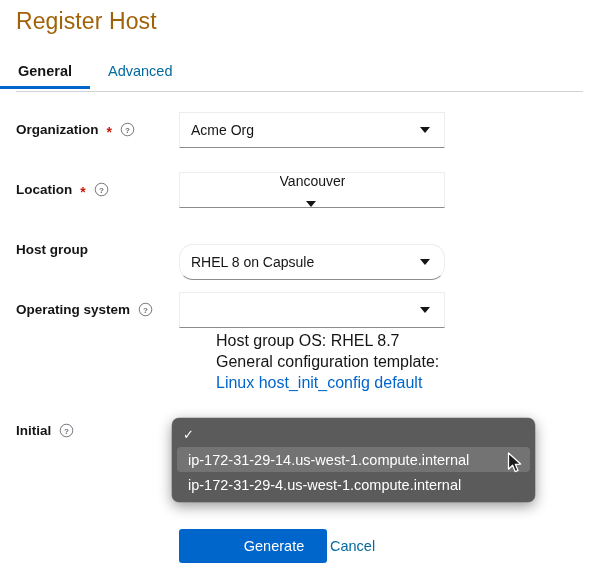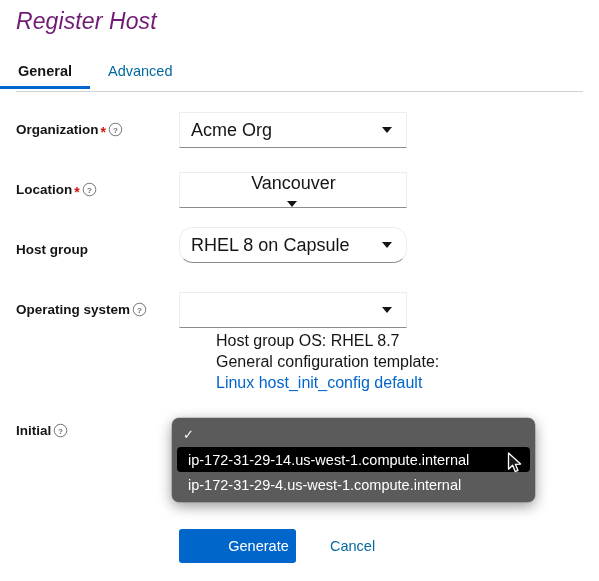--- a/index.html
+++ b/index.html
@@ -18,23 +18,22 @@
     background: #ffffff;
   }
 
   
   .page-title {
     position: absolute;
     left: 16px;
     top: 8px;
     font-size: 23px;
     font-weight: 400;
-    color: #701a75;
+    color: #a16207;
     letter-spacing: 0.1px;
-    font-style: italic;
   }
 
   
   .tabs {
     position: absolute;
     left: 0;
     top: 59px;
     width: 599px;
     height: 33px;
     display: flex;
@@ -75,21 +74,21 @@
   .form-row {
     position: absolute;
     left: 0;
     width: 599px;
   }
   .field-label {
     position: absolute;
     left: 16px;
     display: flex;
     align-items: flex-end;
-    gap: 0;
+    gap: 6px;
     font-size: 13.5px;
     font-weight: bold;
     color: #151515;
     white-space: nowrap;
   }
   .req-star {
     color: #c9190b;
     font-size: 14px;
     line-height: 1;
     margin-left: 2px;
@@ -103,29 +102,29 @@
     width: 15px; height: 15px;
     cursor: pointer;
     margin-left: 2px;
   }
   .help-icon svg { display:block; }
 
   
   .select {
     position: absolute;
     left: 179px;
-    width: 228px;
+    width: 266px;
     height: 36px;
     background: #ffffff;
     border: 1px solid #ededed;
     border-bottom: 1px solid #8a8d90;
     display: flex;
     align-items: center;
     padding: 0 10px 0 11px;
-    font-size: 18px;
+    font-size: 14px;
     color: #151515;
     cursor: pointer;
   }
   .select .value {
     flex: 1;
     white-space: nowrap;
     overflow: hidden;
     text-overflow: ellipsis;
   }
   .caret {
@@ -180,40 +179,40 @@
     padding-left: 0;
   }
   .dd-check {
     width: 22px;
     text-align: left;
     padding-left: 6px;
     font-size: 13px;
     color: #ffffff;
   }
   .dd-item.selected {
-    background: #000000;
+    background: #737373;
   }
 
   
   .cursor {
     position: absolute;
     left: 507px;
     top: 452px;
     width: 16px;
     height: 22px;
     z-index: 90;
     pointer-events: none;
   }
 
   
   .btn-primary {
     position: absolute;
     left: 179px;
     top: 529px;
-    width: 117px;
+    width: 148px;
     height: 34px;
     background: #0066cc;
     color: #ffffff;
     border: none;
     border-radius: 3px;
     font-size: 14.5px;
     font-family: "Liberation Sans", sans-serif;
     cursor: pointer;
     padding-left: 48px;
   }
@@ -277,21 +276,21 @@
     <div class="select" style="top:172px;flex-direction:column;">
       <span class="value">Vancouver</span>
       <span class="caret"></span>
     </div>
   </div>
 
   <div class="form-row">
     <div class="field-label" style="top:242px;">
       <span>Host group</span>
     </div>
-    <div class="select" style="top:227px;border-radius:14px;">
+    <div class="select" style="top:244px;border-radius:14px;">
       <span class="value">RHEL 8 on Capsule</span>
       <span class="caret"></span>
     </div>
   </div>
 
   <div class="form-row">
     <div class="field-label" style="top:302px;">
       <span>Operating system</span>
       <span class="help-icon">
         <svg width="15" height="15" viewBox="0 0 16 16" aria-hidden="true">

